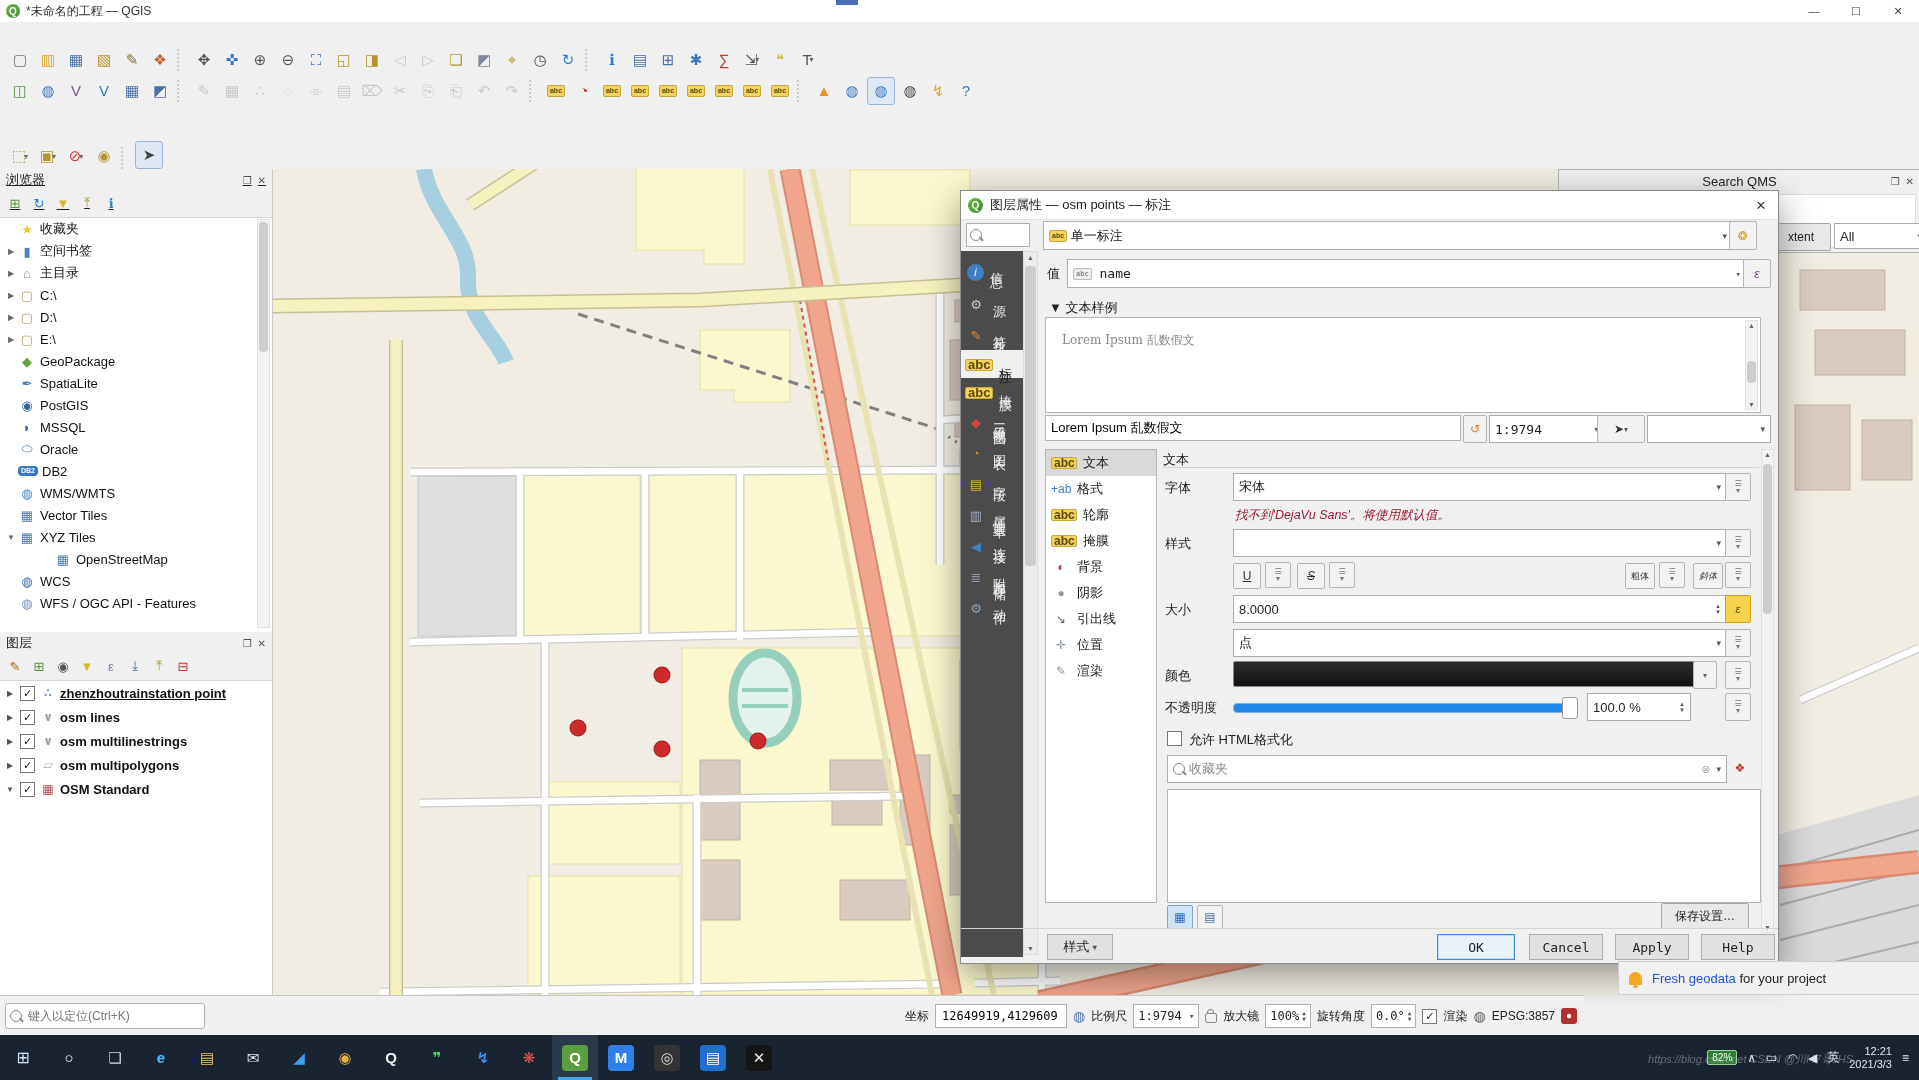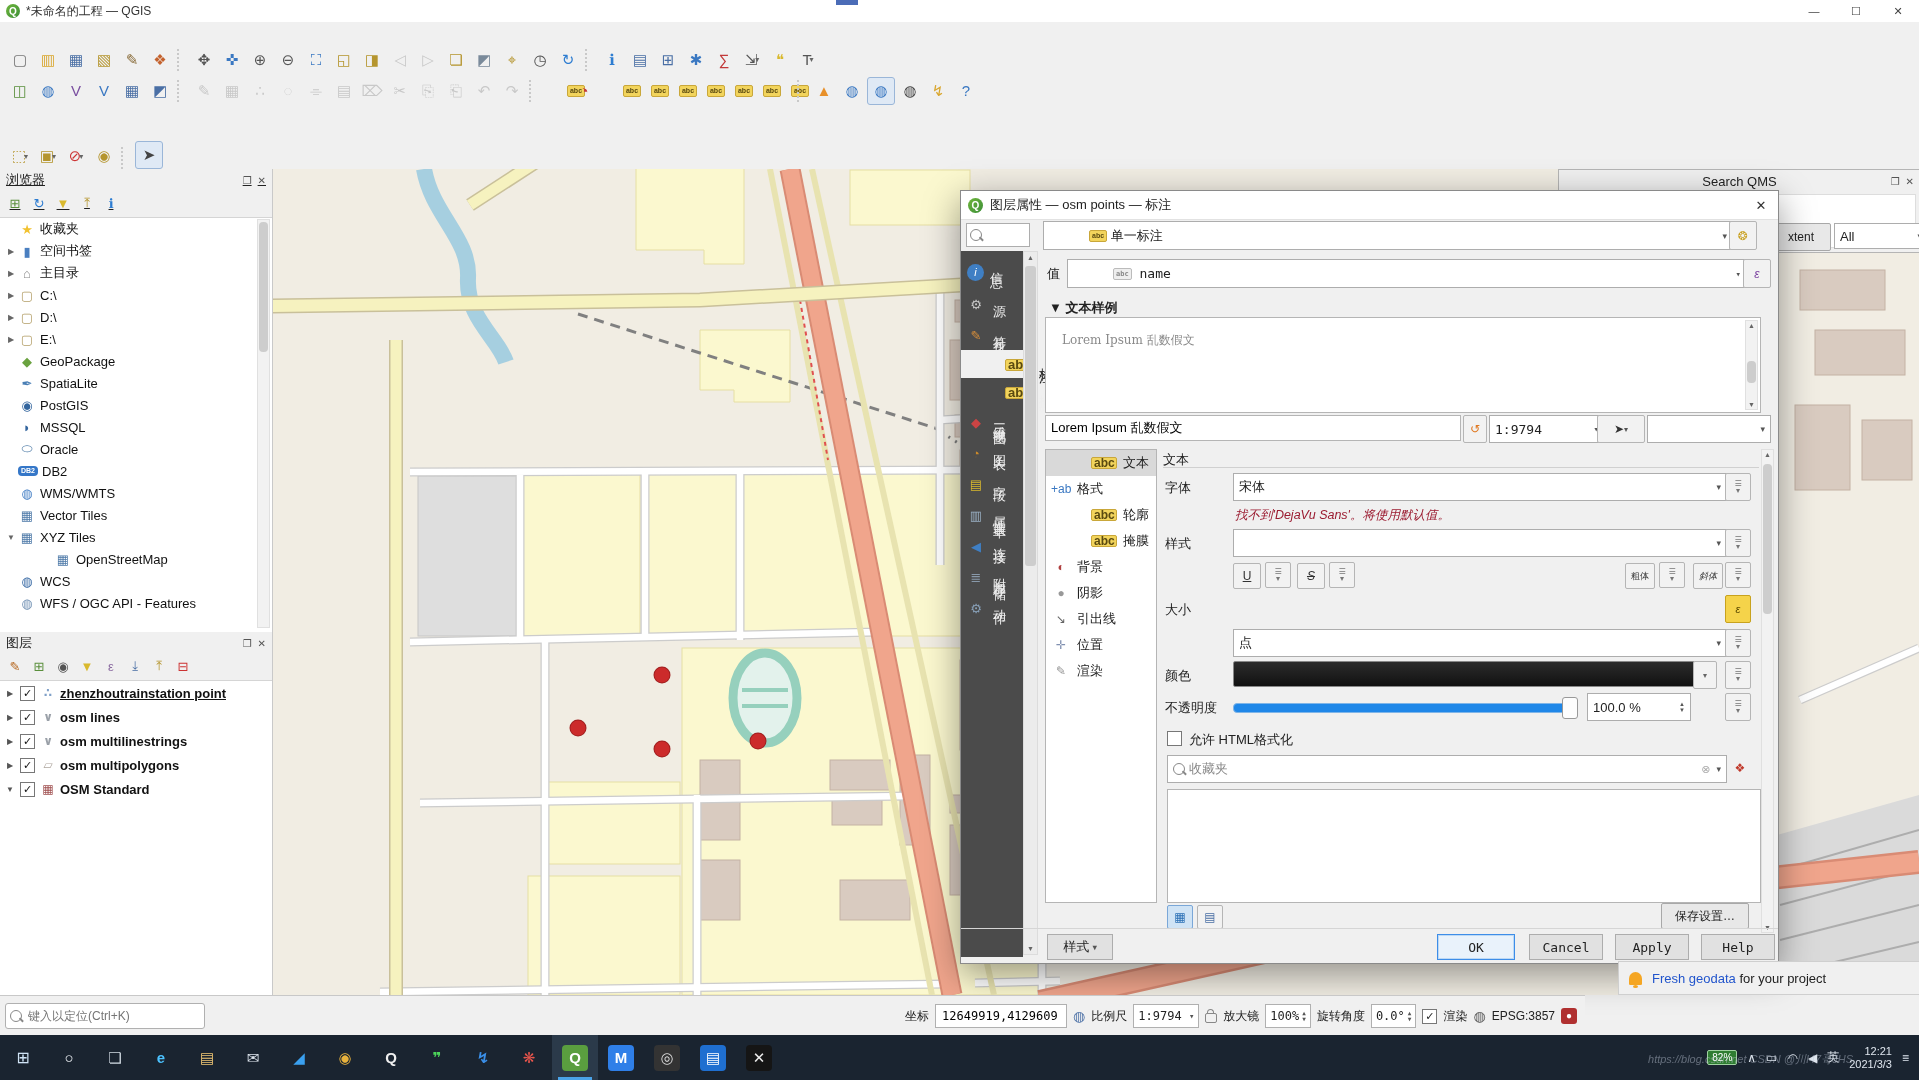--- a/index.html
+++ b/index.html
@@ -18,21 +18,21 @@
   .menuitem{padding:2px 9px;font-size:12.5px;color:#222;}
   
   .tbar{position:absolute;left:0;width:1919px;background:#f0f0f0;display:flex;align-items:center;padding-left:6px;}
   #tb1{top:44px;height:31px;}
   #tb2{top:75px;height:31px;}
   #tb3{top:106px;height:63px;align-items:flex-end;padding-bottom:4px;border-bottom:1px solid #d8d8d8;}
   .tbtn{width:26px;height:26px;margin:0 1px;border-radius:3px;display:flex;align-items:center;justify-content:center;font-size:15px;color:#4a6fa5;flex:none;}
   .tbtn.sel{background:#dfe9f5;border:1px solid #9ab6d8;}
   .tbtn .car{font-size:8px;color:#666;margin-left:-2px;}
   .tbtn.sep{width:8px;border-left:2px dotted #c9c9c9;height:22px;border-radius:0;margin:0 3px;}
-  .tagico{background:#f2d45c;border:1px solid #c9a73a;color:#5a4a10;font-size:7px;font-weight:bold;padding:0 2px;border-radius:2px;line-height:10px;margin-left:40px;}
+  .tagico{background:#f2d45c;border:1px solid #c9a73a;color:#5a4a10;font-size:7px;font-weight:bold;padding:0 2px;border-radius:2px;line-height:10px;}
   
   .dock{position:absolute;left:0;width:272px;background:#f0f0f0;border-right:1px solid #c9c9c9;}
   #dock-browser{top:169px;height:463px;text-decoration:underline;}
   #dock-layers{top:632px;height:363px;}
   .docktitle{height:22px;display:flex;align-items:center;padding:0 6px;font-size:13px;color:#222;}
   .dockbtns{margin-left:auto;display:flex;gap:6px;color:#555;font-size:10px;}
   .docktools{height:24px;display:flex;align-items:center;padding:0 4px;gap:2px;}
   .dtool{width:22px;height:20px;display:flex;align-items:center;justify-content:center;font-size:13px;color:#4a6fa5;}
   .tree{position:absolute;left:0;right:0;bottom:0;background:#fff;border-top:1px solid #d5d5d5;overflow:hidden;}
   #dock-browser .tree{top:48px;}
@@ -822,21 +822,21 @@
     <div class="combo" style="left:82px;top:30px;width:678px;height:27px;">
       <span class="tagico">abc</span>&nbsp;<span>单一标注</span><b class="car">▾</b></div>
     <div class="dbtn" style="left:768px;top:30px;width:26px;height:27px;color:#c9a020;">❂</div>
     <div class="dlbl" style="left:86px;top:74px;">值</div>
     <div class="combo" style="left:106px;top:68px;width:668px;height:27px;font-family:'DejaVu Sans Mono',monospace;">
       <span class="tagico" style="background:#eee;border-color:#bbb;color:#888;">abc</span>&nbsp;<span>name</span><b class="car">▾</b></div>
     <div class="dbtn" style="left:782px;top:68px;width:26px;height:27px;color:#7a3fa0;font-style:italic;">
         <span>ε</span>
       </div>
 
-    <div class="dlbl" style="left:88px;top:108px;font-weight:bold;">▼  文本样例</div>
+    <div class="dlbl" style="left:88px;top:108px;font-weight:normal;">▼  文本样例</div>
 
     <div style="position:absolute;left:84px;top:126px;width:714px;height:94px;background:#fff;border:1px solid #b5b5b5;">
       <div style="position:absolute;left:16px;top:14px;color:#8a8a8a;font-size:12px;font-family:'DejaVu Serif',serif;">Lorem Ipsum 乱数假文</div>
       <div class="vscroll" style="top:2px;bottom:2px;right:2px;">
         <span style="position:absolute;top:1px;left:2px;font-size:7px;color:#666;">▲</span>
         <div class="thumb" style="top:40px;height:22px;"></div>
         <span style="position:absolute;bottom:1px;left:2px;font-size:7px;color:#666;">▼</span>
       </div>
     </div>
     <input style="position: absolute; left: 84px; top: 224px; width: 404px; height: 24px; border: 1px solid rgb(181, 181, 181); padding: 0px 5px; font-size: 13px;" value="Lorem Ipsum 乱数假文">
@@ -930,20 +930,27 @@
         <span>☰</span>
         <span>▾</span>
       </div>
     <div class="dbtn" style="left:732px;top:372px;width:28px;height:24px;font-size:9px;font-style:italic;">斜体</div>
     <div class="ddov" style="left:764px;top:371px;height:24px;">
         <span>☰</span>
         <span>▾</span>
       </div>
 
     <div class="dlbl" style="left:204px;top:410px;">大小</div>
+    <div class="combo" style="left:272px;top:404px;width:482px;height:26px;">
+        <span>8.0000</span>
+        <span class="spinarrows" style="margin-left:auto;">
+          <span>▲</span>
+          <span>▼</span>
+        </span>
+      </div>
     <div class="ddov eps" style="left:764px;top:404px;">
         <span>ε</span>
       </div>
 
     <div class="combo" style="left:272px;top:438px;width:482px;height:26px;">
         <span>点</span>
         <b class="car">▾</b>
       </div>
     <div class="ddov" style="left:764px;top:438px;">
         <span>☰</span>

